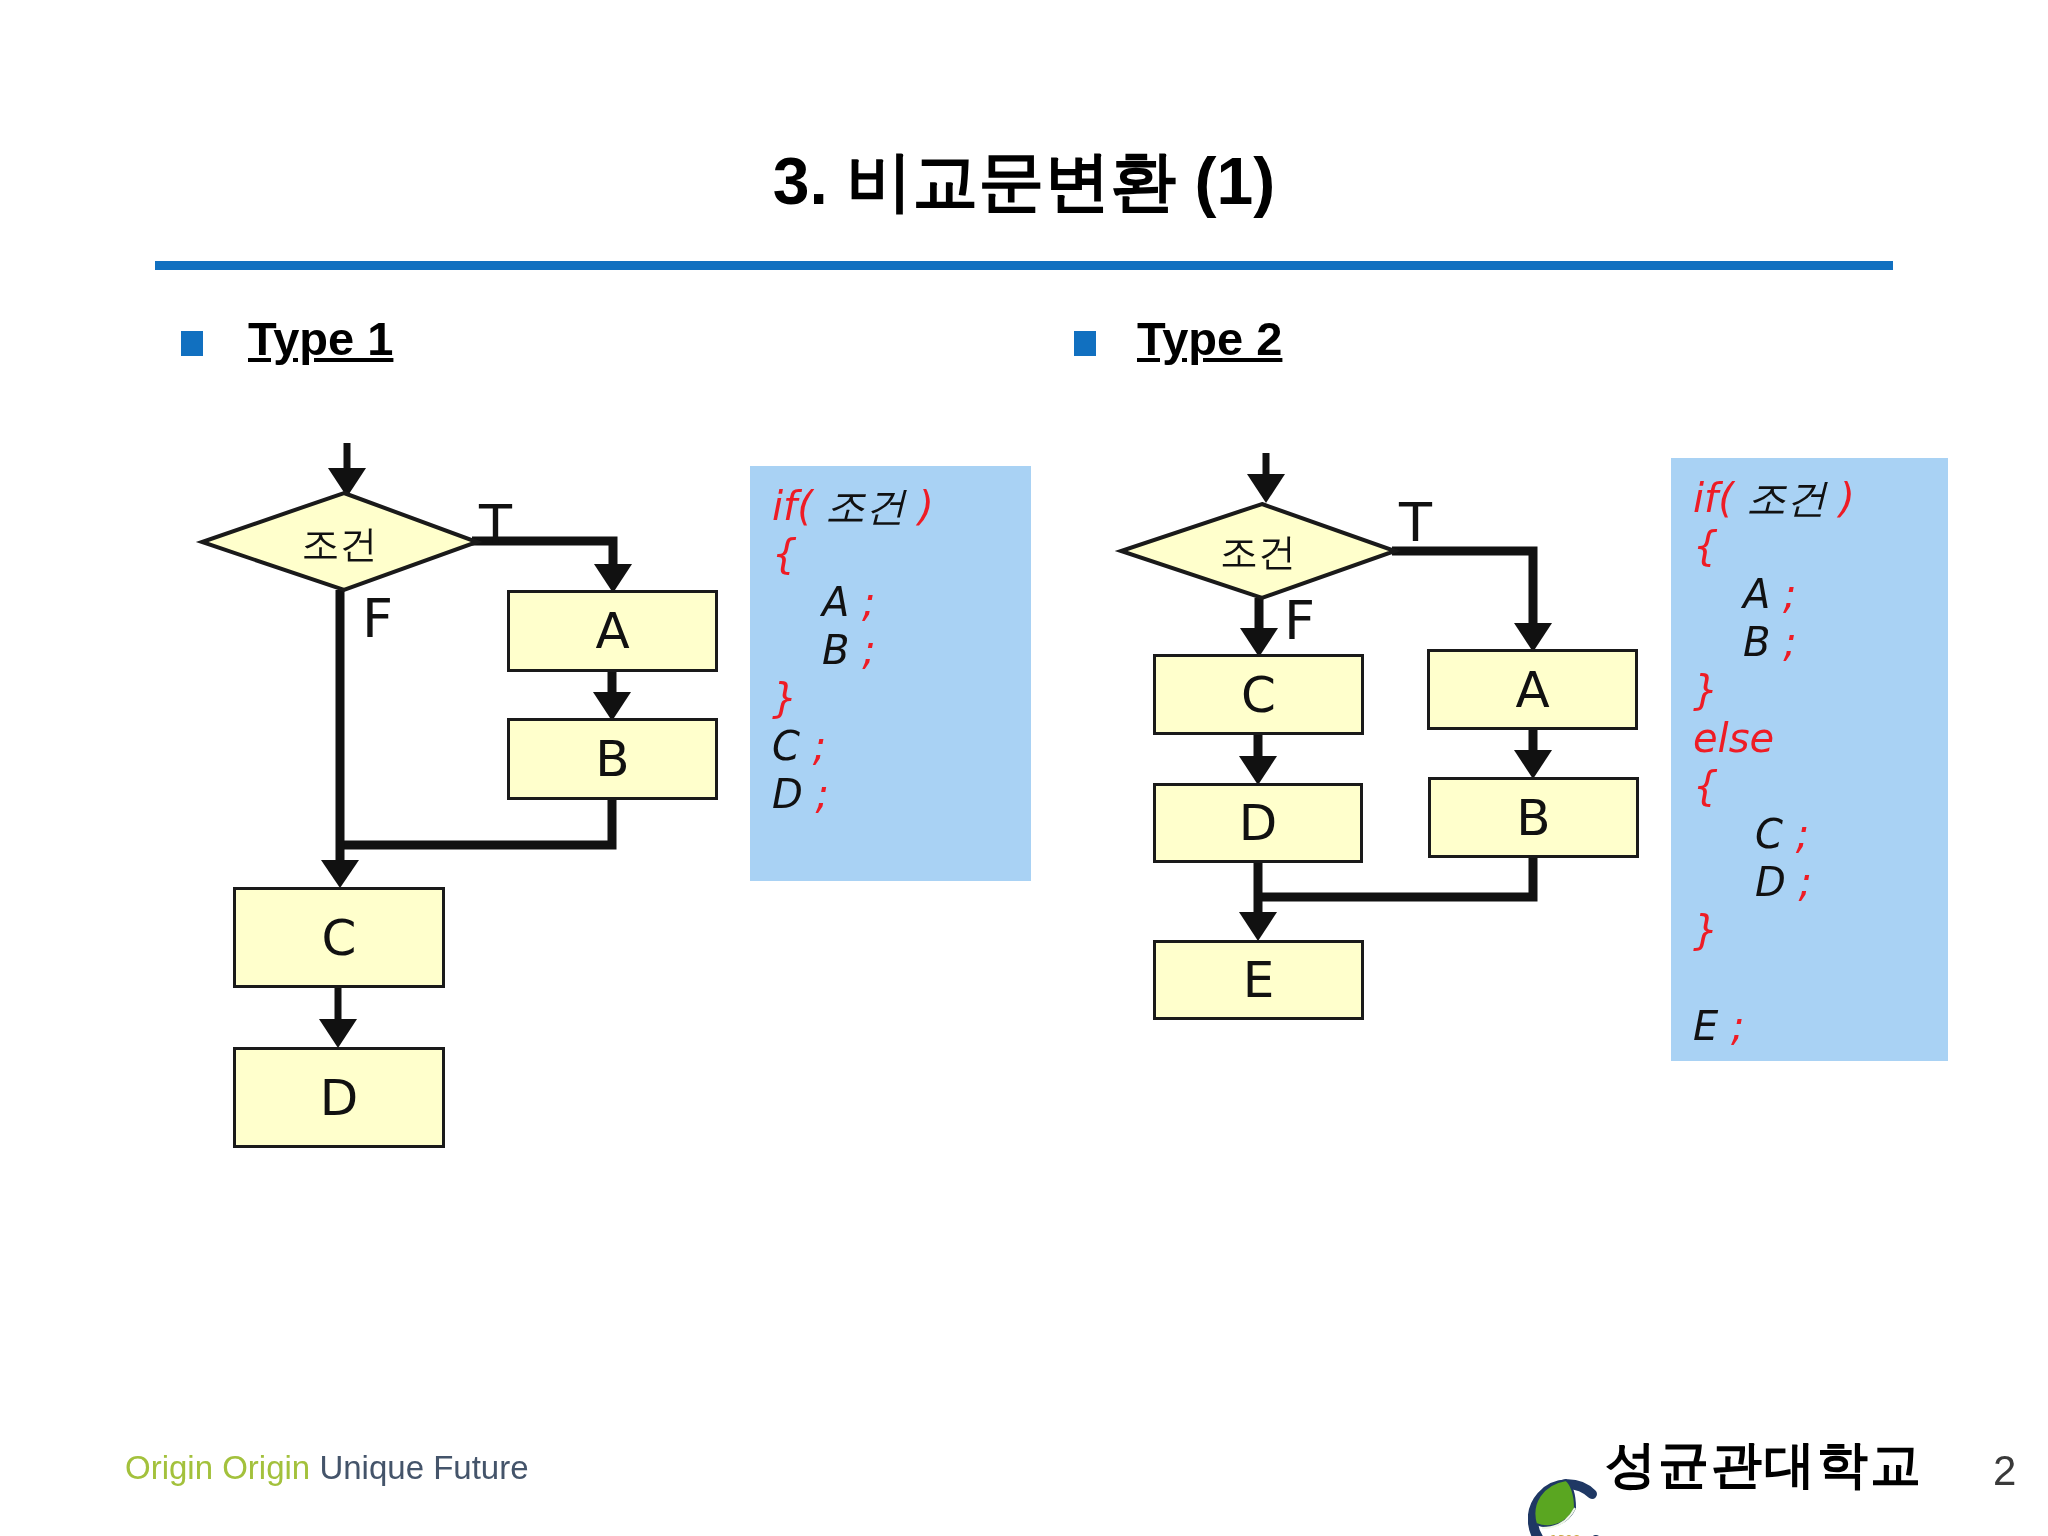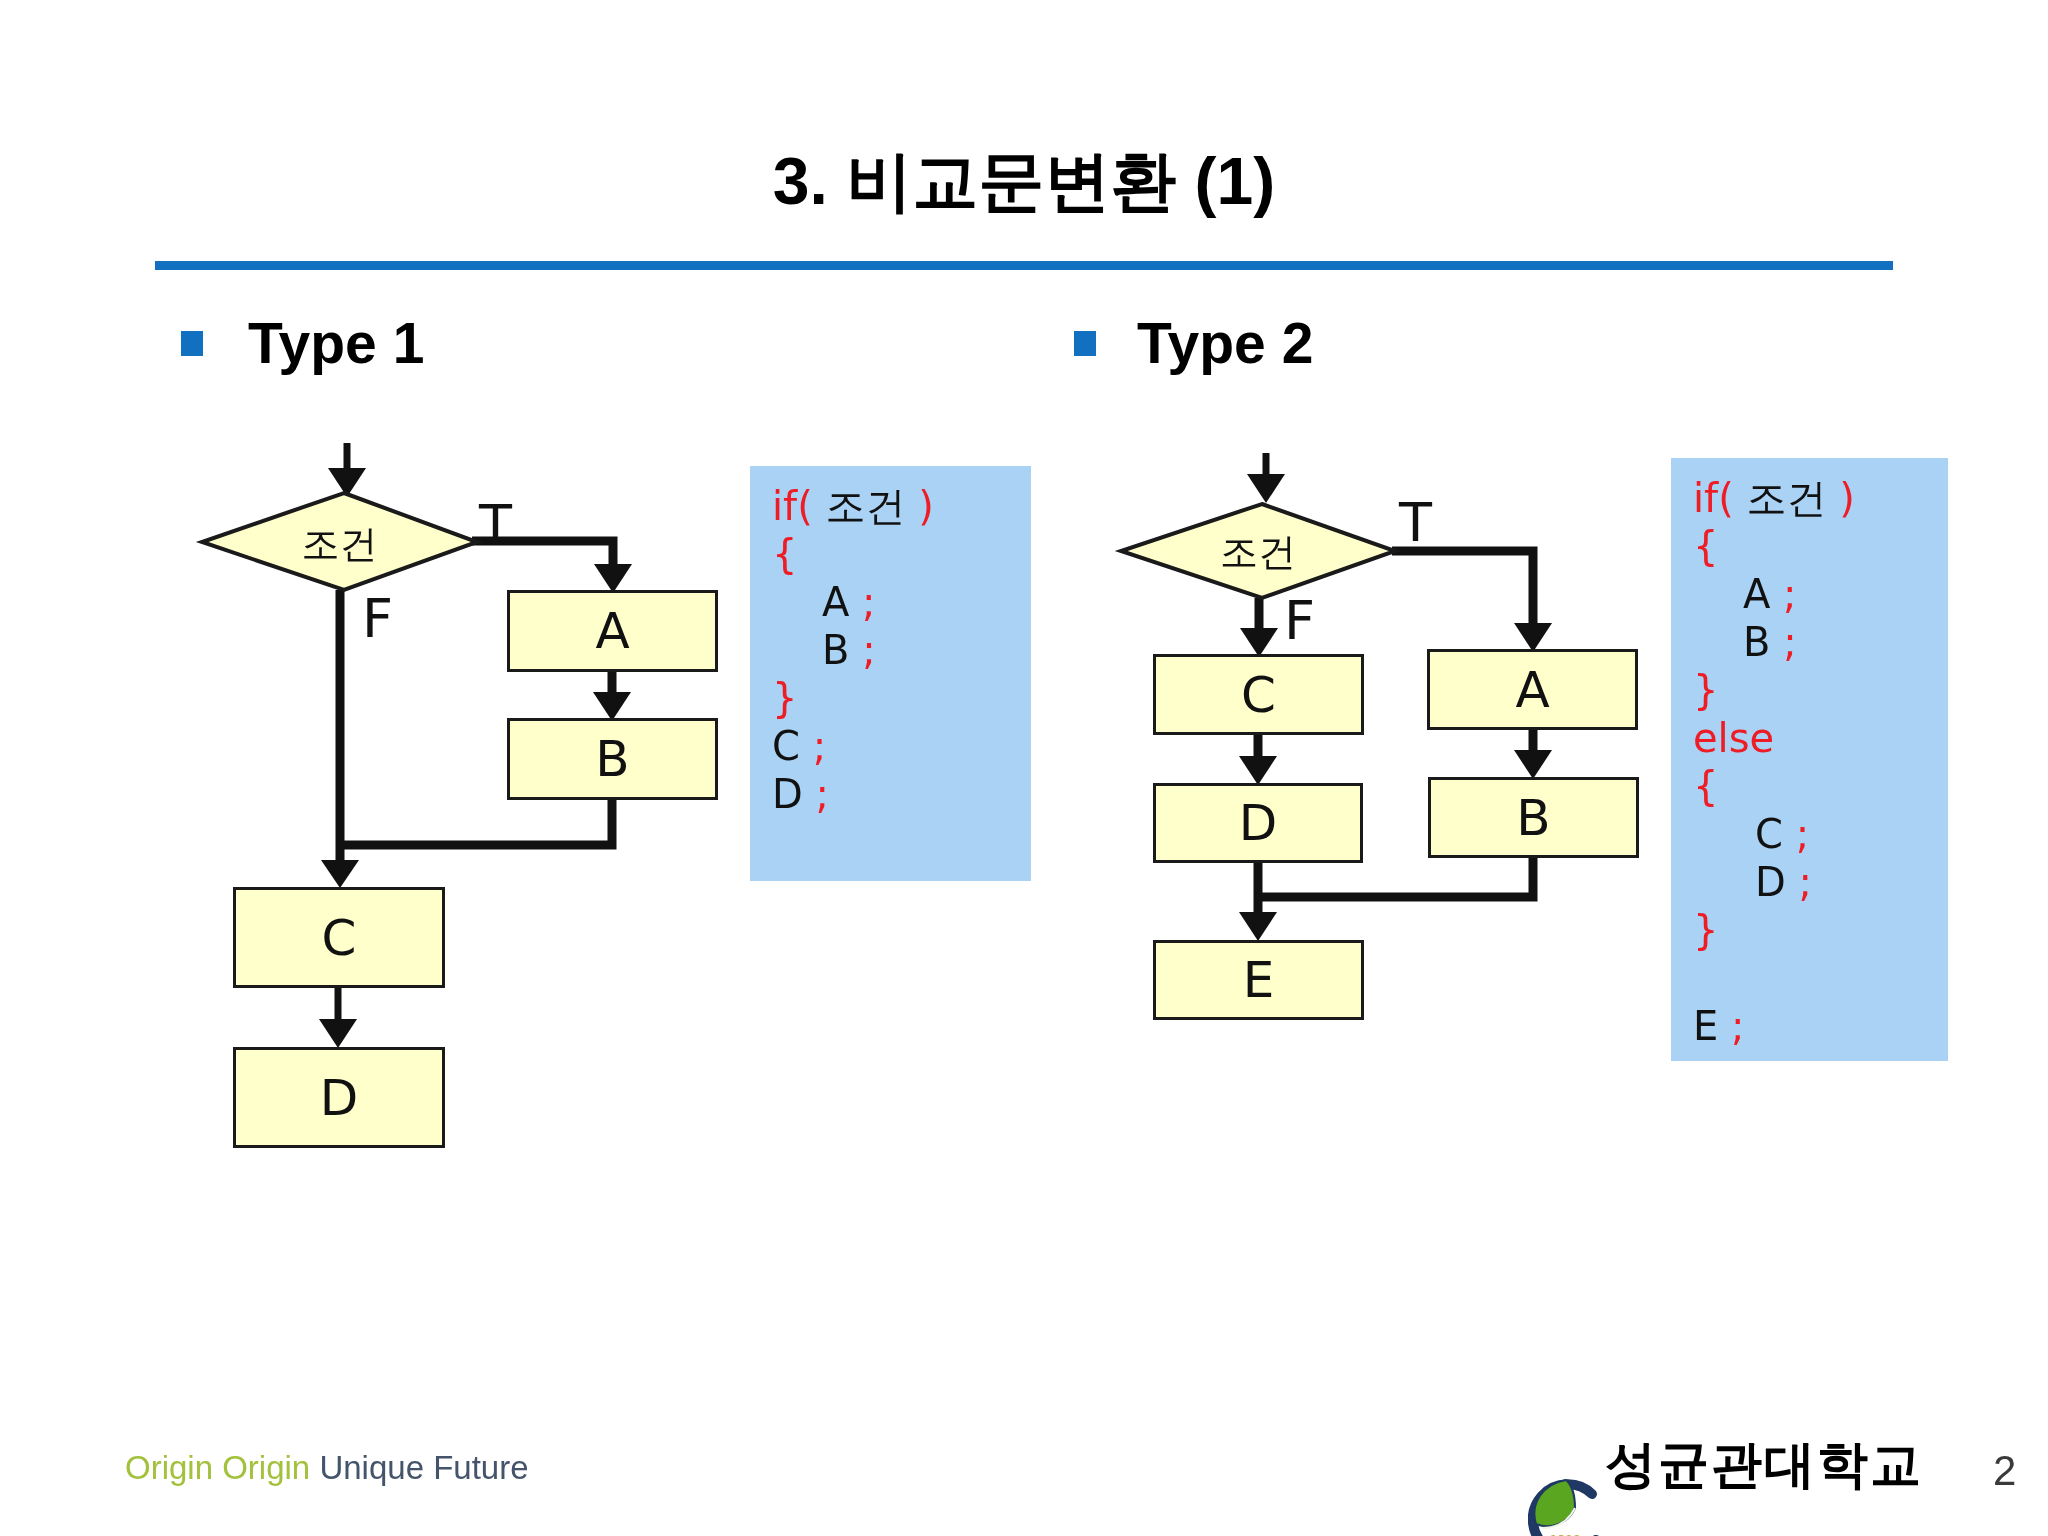--- a/index.html
+++ b/index.html
@@ -3,32 +3,32 @@
 <meta charset="utf-8">
 <style>
   html,body{margin:0;padding:0;background:#888;}
   .slide{position:relative;width:2048px;height:1536px;background:#ffffff;overflow:hidden;
          font-family:"Liberation Sans",sans-serif;}
   .page-title{position:absolute;top:148px;left:0;width:100%;text-align:center;
               font-size:66px;font-weight:bold;color:#000;line-height:1;}
   .title-rule{position:absolute;left:155px;top:261px;width:1738px;height:9px;background:#1170C0;}
   .bullet{position:absolute;display:flex;align-items:flex-start;}
   .bullet-square{width:22px;height:25px;background:#1170C0;margin-top:16px;flex:none;}
-  .bullet-label{font-size:57px;font-weight:bold;color:#000;line-height:1;}
+  .bullet-label{font-size:47px;font-weight:bold;color:#000;line-height:1;text-decoration:underline;}
   .svg-layer{position:absolute;left:0;top:0;width:2048px;height:1536px;}
   .pbox{position:absolute;background:#FFFFCC;border:3px solid #1a1a1a;box-sizing:border-box;
         display:flex;align-items:center;justify-content:center;
         font-family:"DejaVu Sans",sans-serif;font-size:50px;color:#111;}
   .cond-label{position:absolute;text-align:center;font-size:38px;color:#111;
               font-family:"DejaVu Sans",sans-serif;line-height:1;}
   .branch-label{position:absolute;font-size:54px;color:#111;line-height:1;
                 font-family:"DejaVu Sans",sans-serif;}
   .codeblock{position:absolute;background:#A9D2F4;box-sizing:border-box;
              font-family:"DejaVu Sans",sans-serif;font-size:40px;color:#111;
-             padding:16px 10px 0 22px;}
+             padding:16px 10px 0 22px;font-style:italic;}
   .code-line{line-height:48px;white-space:pre;}
   .code-line .r{color:#EE1C25;}
   .code-line .k{color:#111;}
   .slogan{position:absolute;left:125px;top:1450px;font-size:33px;line-height:1.1;}
   .slogan .green{color:#A3C13C;}
   .slogan .dark{color:#44546A;margin-top:39px;}
   .univ-name{position:absolute;left:1605px;top:1437px;font-size:51px;font-weight:bold;
              color:#000000;letter-spacing:2px;line-height:1.1;}
   .page-number{position:absolute;left:1993px;top:1450px;font-size:42px;color:#3a3a3a;line-height:1;}
   .logo{position:absolute;left:1528px;top:1474px;width:76px;height:100px;}

